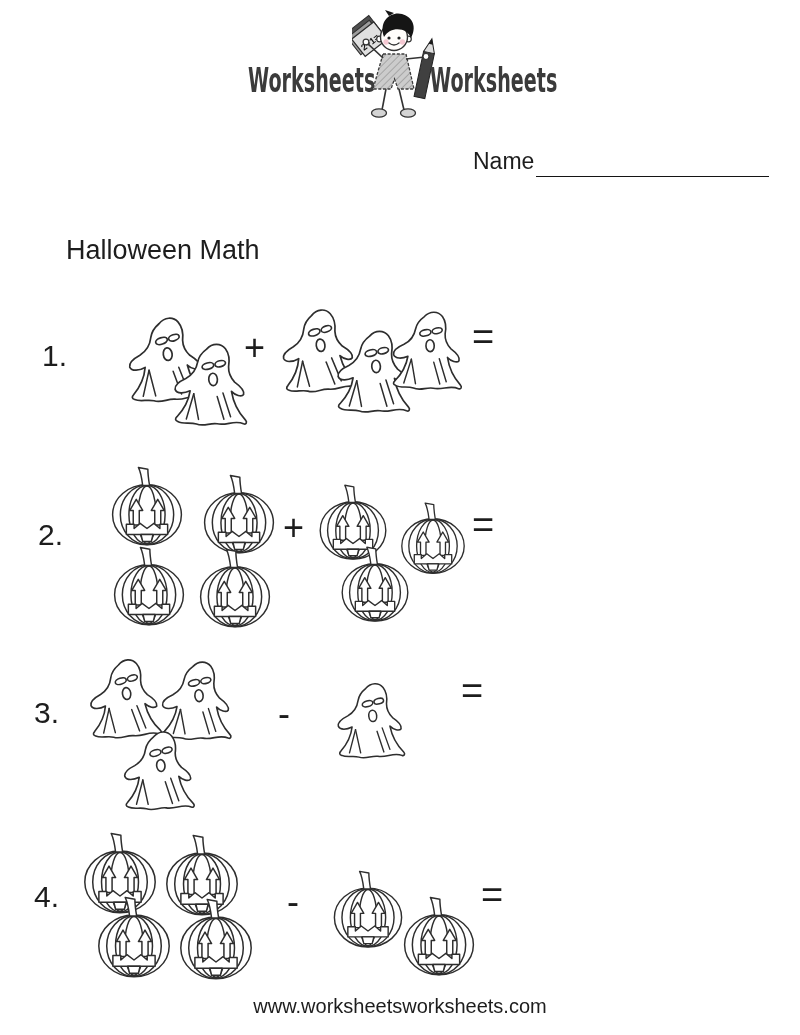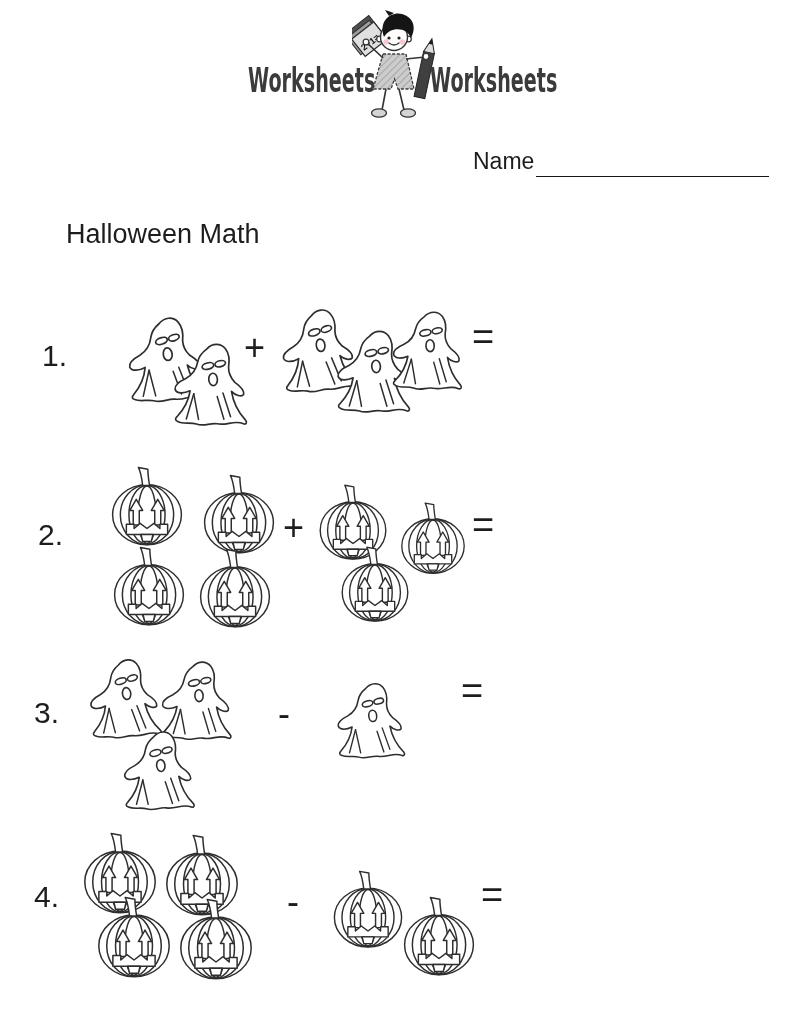--- a/index.html
+++ b/index.html
@@ -110,21 +110,21 @@
       <circle cx="37" cy="28" r="1.6" fill="#222"></circle>
       <circle cx="47" cy="28" r="1.6" fill="#222"></circle>
       <path d="M37,33 Q42,37 47,33" fill="none" stroke="#333" stroke-width="1.3" stroke-linecap="round"></path>
     </svg>
 
     <span class="logo-text" style="left:430px; top:64px;">Worksheets</span>
   </div>
 
   <span class="name-label" style="left:473px; top:148px;">Name</span>
   <div class="name-line" style="left:536px; top:149px; width:233px; height:27px;"></div>
-  <div class="title" style="left:66px; top:220px;text-align:right;">Halloween Math</div>
+  <div class="title" style="left:66px; top:236px;text-align:right;">Halloween Math</div>
 
   <div id="problems">
       <span class="num" style="left: 42px; top: 341px;">1.</span>
       <svg viewBox="0 0 100 100" class="sprite" style="left: 118px; top: 312px; width: 96px; height: 96px; transform: rotate(-2deg);">
         <use href="#ghost"></use>
       </svg>
       <svg viewBox="0 0 100 100" class="sprite" style="left: 164px; top: 338px; width: 94px; height: 94px; transform: rotate(2deg);">
         <use href="#ghost"></use>
       </svg>
       <span class="op" style="left: 244px; top: 330px;">+</span>
@@ -193,13 +193,14 @@
       <span class="op" style="left: 287px; top: 884px;">-</span>
       <svg viewBox="0 0 100 100" class="sprite" style="left: 326px; top: 868px; width: 84px; height: 84px; transform: rotate(0deg);">
         <use href="#pumpkin"></use>
       </svg>
       <svg viewBox="0 0 100 100" class="sprite" style="left: 396px; top: 894px; width: 86px; height: 86px; transform: rotate(0deg);">
         <use href="#pumpkin"></use>
       </svg>
       <span class="op eq" style="left: 481px; top: 876px;">=</span>
     </div>
 
+  <div class="footer">www.worksheetsworksheets.com</div>
 </div>
 
 </body></html>

